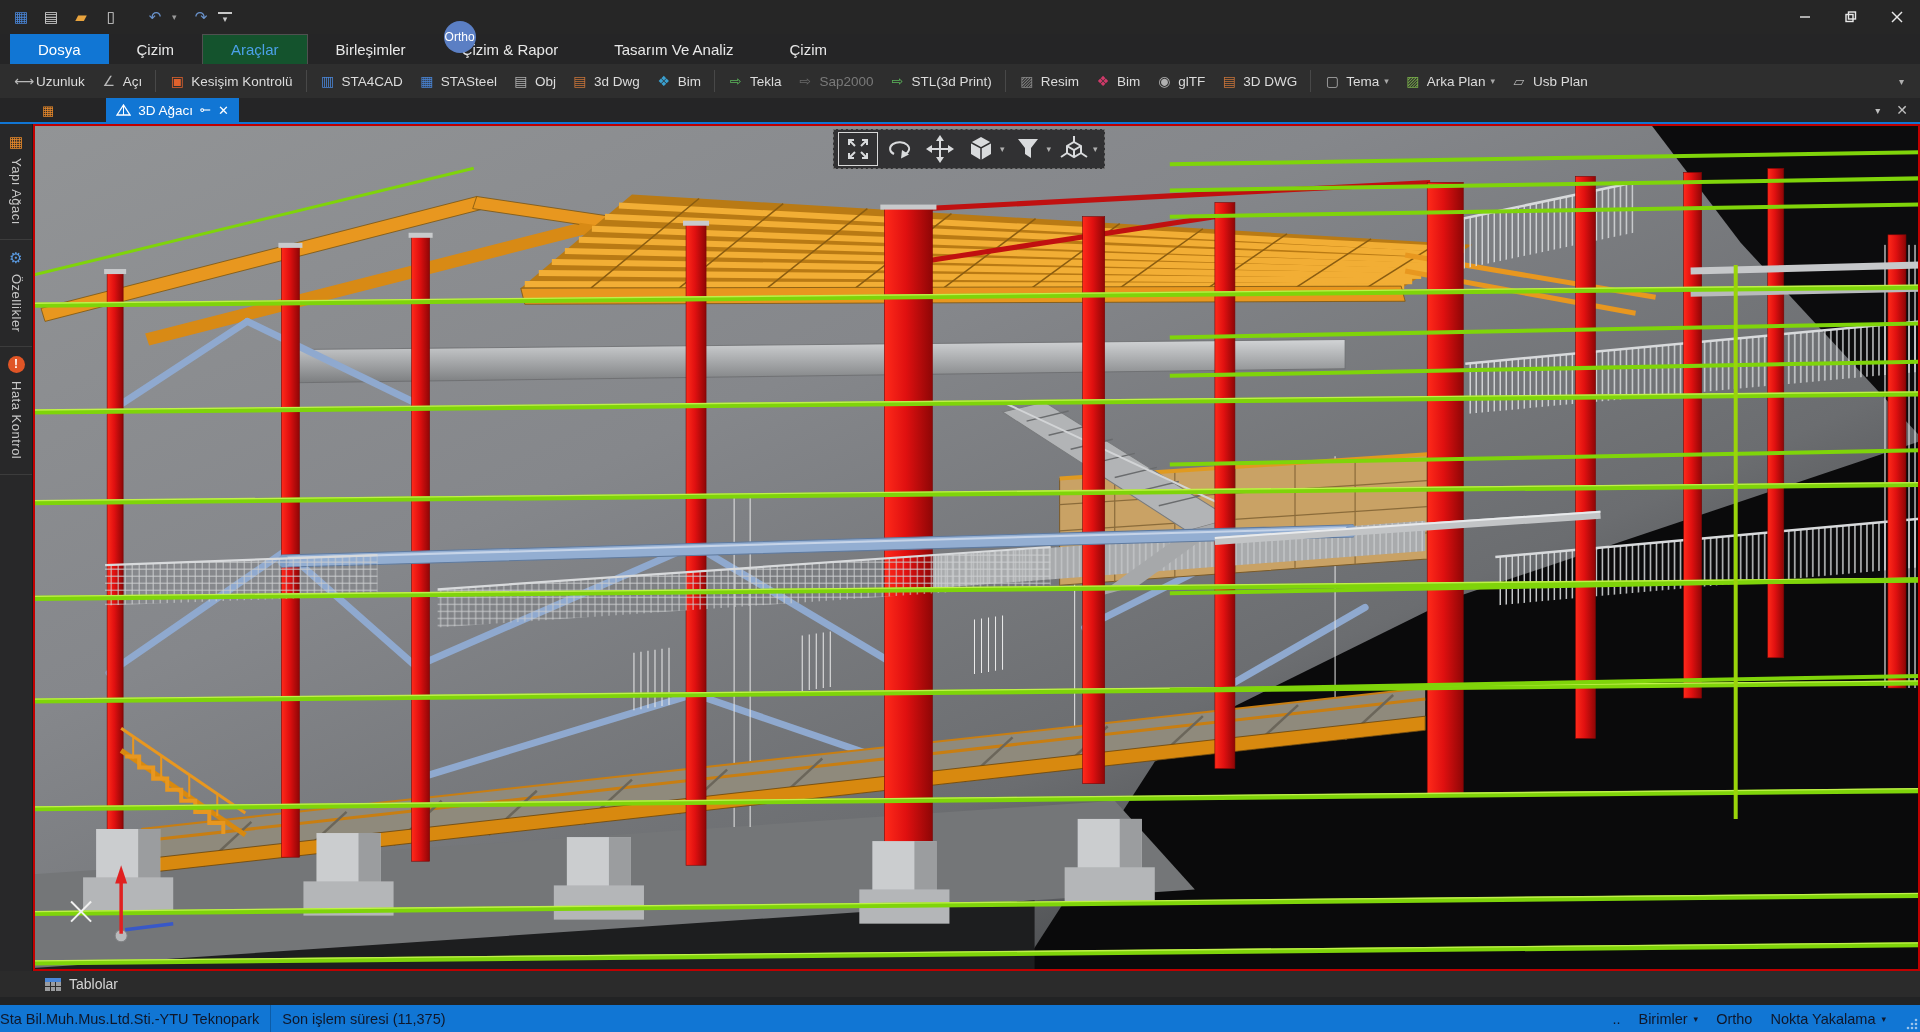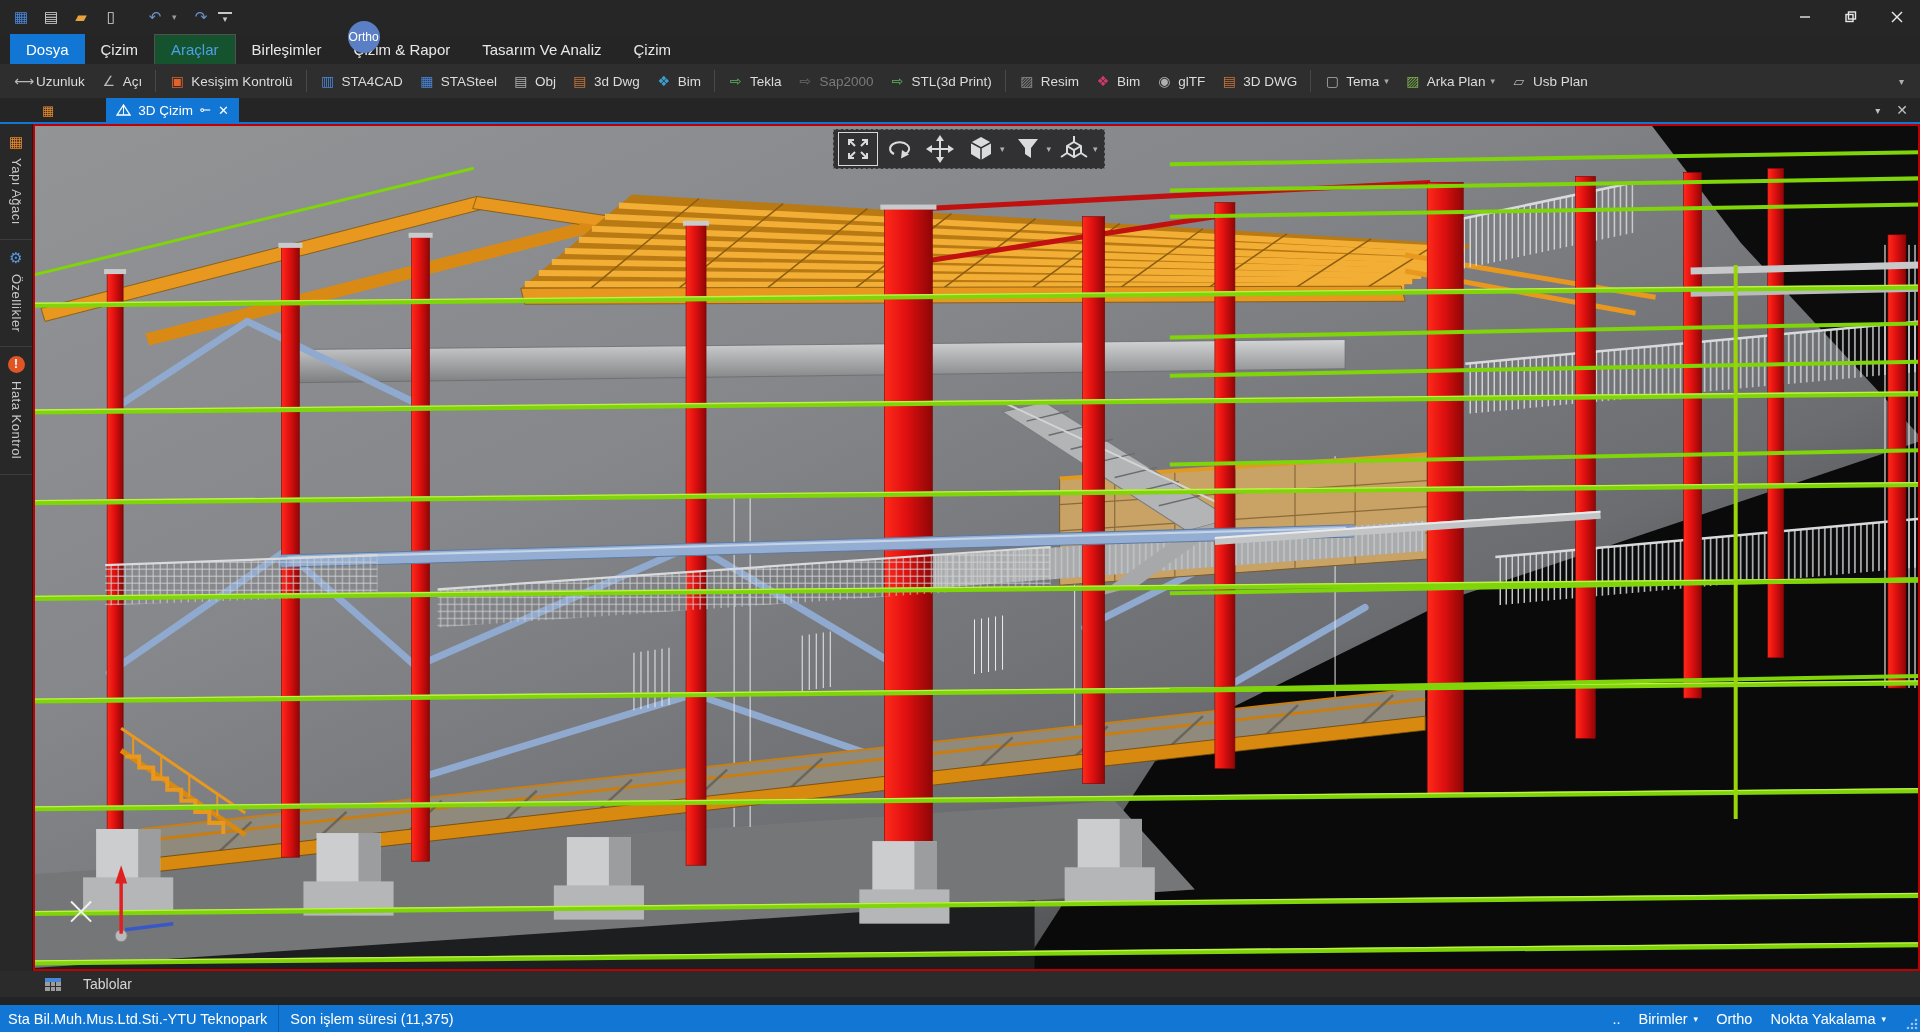--- a/index.html
+++ b/index.html
@@ -14,21 +14,21 @@
   .qa-sep { width:10px; }
   .qa-caret { font-size:9px; color:#9a9a9a; width:12px; }
   .qa-custom { width:14px; border-top:2px solid #c8c8c8; font-size:9px; color:#c8c8c8; text-align:center; line-height:8px; padding-top:1px; }
   .win-title { position:absolute; left:0; right:0; text-align:center; font-size:14px; color:#efefef; pointer-events:none; }
   .win-controls { margin-left:auto; display:flex; height:100%; }
   .win-btn { width:46px; height:100%; display:flex; align-items:center; justify-content:center; }
   .win-btn svg { stroke:#e8e8e8; stroke-width:1.4; fill:none; }
 
   
   .menubar { height:30px; background:#252526; display:flex; align-items:stretch; padding-left:10px; flex:0 0 auto; }
-  .mtab { position:relative; padding:0 16px; display:flex; align-items:center; font-size:15px; color:#e8e8e8; cursor:default; }
+  .mtab { position:relative; padding:0 28px; display:flex; align-items:center; font-size:15px; color:#e8e8e8; cursor:default; }
   .mtab.file-tab { background:#1176d4; color:#fff; }
   .mtab.active { background:#14532d; border:1px solid #505050; border-bottom:none; color:#4ba1e8; }
   .test-badge { position:absolute; top:-13px; left:10px; width:32px; height:32px; border-radius:50%;
     background:#5b7fc4; color:#fff; font-size:12px; display:flex; align-items:center; justify-content:center; z-index:10; }
 
   
   .toolbar { height:34px; background:#2e2e2e; display:flex; align-items:center; padding:0 6px; flex:0 0 auto; }
   .tgroup { display:flex; align-items:center; }
   .tsep { width:1px; height:22px; background:#484848; margin:0 5px; }
   .tool { display:flex; align-items:center; gap:6px; padding:0 8px; height:28px; font-size:13.5px; color:#dcdcdc; border-radius:2px; }
@@ -59,24 +59,24 @@
   .viewport > svg.model { position:absolute; inset:0; width:100%; height:100%; display:block; }
 
   .vp-toolbar { position:absolute; left:800px; top:5px; height:40px; background:rgba(42,42,44,0.93);
     border:1px dashed #6f6f6f; display:flex; align-items:center; padding:0 4px; gap:1px; z-index:5; }
   .vp-btn { width:40px; height:34px; display:flex; align-items:center; justify-content:center; }
   .vp-btn.active { border:1.5px solid #d8d8d8; }
   .vp-btn svg { stroke:#d9dbdd; stroke-width:2; fill:none; }
   .vp-caret { font-size:9px; color:#b0b0b0; margin:0 2px 0 -2px; }
 
   
-  .bottombar { height:26px; background:#2b2b2b; display:flex; align-items:center; gap:22px; padding-left:45px; flex:0 0 auto; }
+  .bottombar { height:26px; background:#2b2b2b; display:flex; align-items:center; gap:8px; padding-left:45px; flex:0 0 auto; }
   .bottombar-label { font-size:14px; color:#d6d6d6; }
   .botgap { height:8px; background:#222324; flex:0 0 auto; }
-  .statusbar { height:27px; background:#1176d4; display:flex; align-items:center; color:#ffffff; font-size:14.5px; padding-left:8px; flex:0 0 auto; position:relative; }
+  .statusbar { height:27px; background:#1176d4; display:flex; align-items:center; color:#0f172a; font-size:14.5px; flex:0 0 auto; position:relative; }
   .st-div { width:1px; height:27px; background:#0d5ca6; margin:0 11px; }
   .st-right { margin-left:auto; display:flex; align-items:center; gap:18px; padding-right:34px; }
   .st-item { display:flex; align-items:center; gap:6px; }
   .st-caret { font-size:9px; }
   .grip { position:absolute; right:2px; bottom:2px; }
 </style>
 </head>
 <body>
 
 <div class="app">
@@ -256,21 +256,21 @@
     <span class="toolbar-overflow">▾</span>
   </div>
 
   <div class="doctabbar">
     <span class="corner-icon">▦</span>
     <div class="doctab">
       <svg width="15" height="12">
           <polygon points="1,11 7.5,1 14,11" fill="none" stroke="#fff" stroke-width="1.3"></polygon>
           <line x1="7.5" y1="1" x2="7.5" y2="11" stroke="#fff" stroke-width="1"></line>
         </svg>
-      <span>3D Çizim</span>
+      <span>3D Ağacı</span>
       <span class="pin-icon">⊸</span>
       <span class="doctab-close">✕</span>
     </div>
     <div class="doctab-right">
       <span class="dd">▾</span>
       <span class="cl">✕</span>
     </div>
   </div>
 
   <div class="main">

